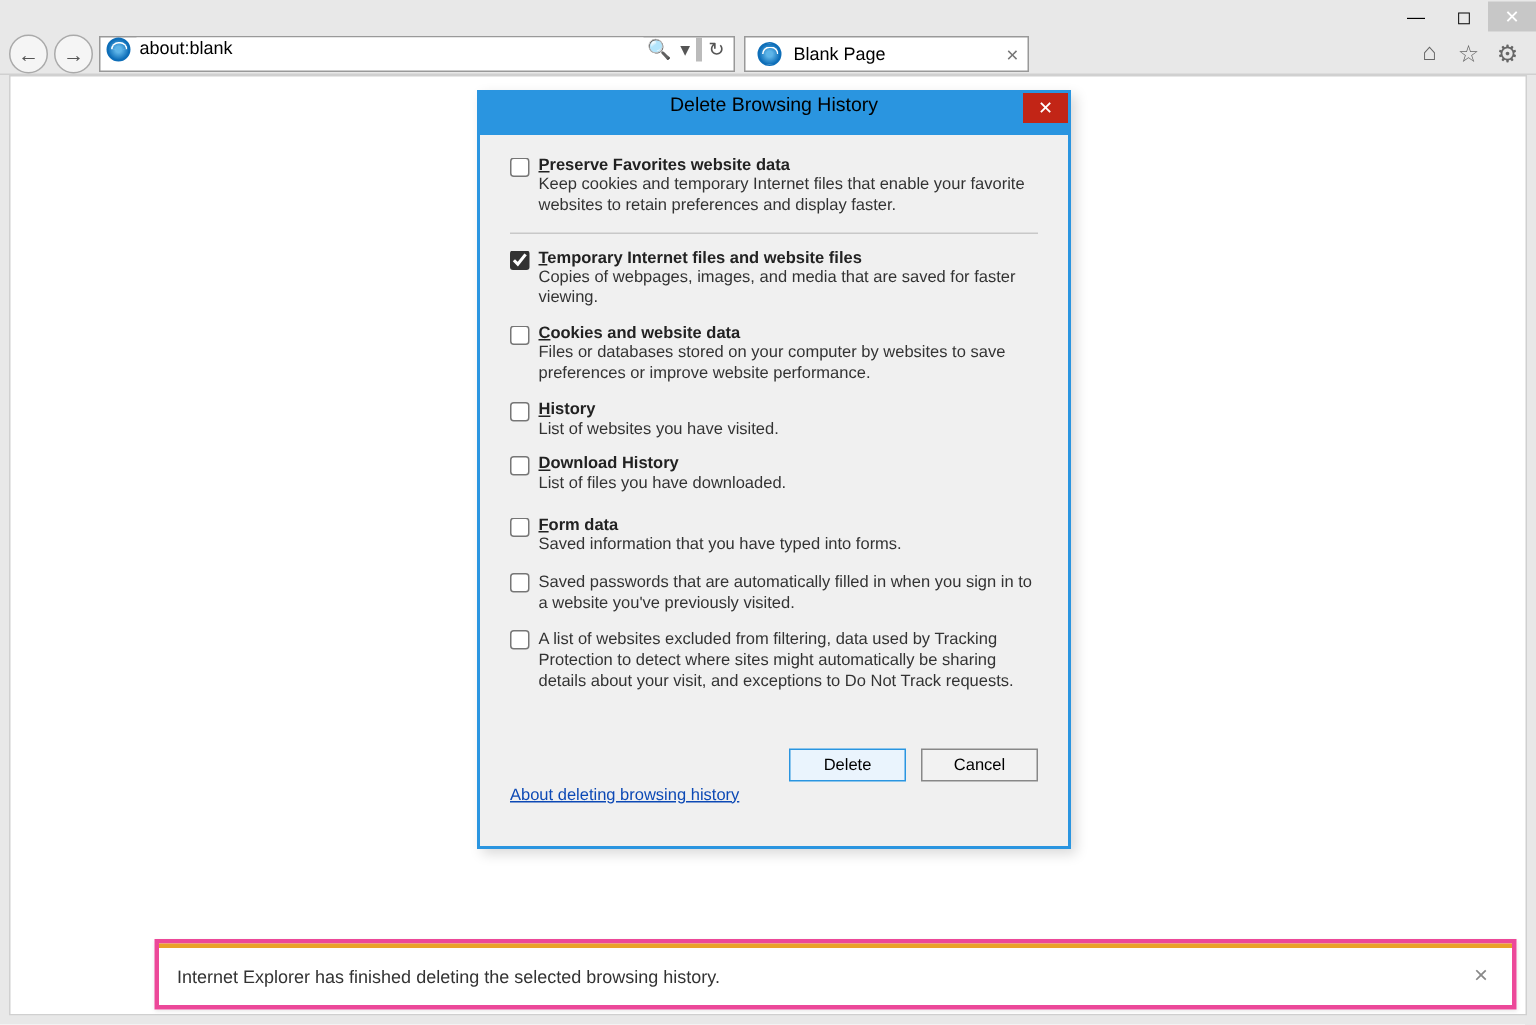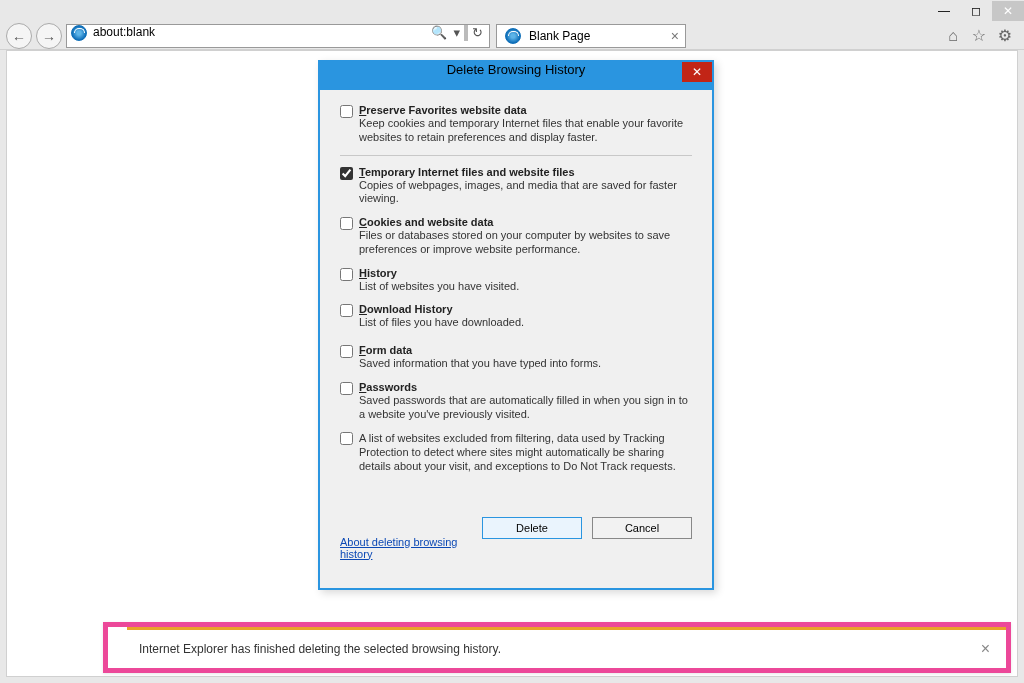--- a/index.html
+++ b/index.html
@@ -37,25 +37,25 @@
 .dlg-body { padding: 14px 20px 28px 20px; font-size: 11px; color: #222; }
 .opt { display: flex; gap: 6px; margin-bottom: 10px; }
 .opt input { width: 13px; height: 13px; margin-top: 1px; accent-color: #333; }
 .opt-text { flex: 1; }
 .opt-title { font-weight: bold; font-size: 11px; }
 .opt-title u { text-decoration: underline; }
 .opt-desc { color: #333; margin-top: 1px; line-height: 1.25; }
 .divider { border-top: 1px solid #c8c8c8; margin: 6px 0 10px 0; }
 .dlg-footer { display: flex; align-items: center; gap: 10px; margin-top: 22px; }
 .dlg-link { color: #0c49b5; text-decoration: underline; font-size: 11px; flex: 1; margin-top: 40px; }
-.dlg-btn { width: 100px; height: 22px; border: 1px solid #888; background: #f2f2f2; font-size: 11px; }
+.dlg-btn { width: 78px; height: 22px; border: 1px solid #888; background: #f2f2f2; font-size: 11px; }
 .dlg-btn.primary { border: 1px solid #2a95e0; background: #eaf4fd; }
 
 
-.notif-wrap { position: absolute; left: 103px; right: 13px; bottom: 10px; border: 5px solid #ec4899; background: #fff; box-shadow: 0 1px 3px rgba(0,0,0,.1); padding-left: 19px; }
+.notif-wrap { position: absolute; left: 103px; right: 13px; bottom: 10px; border: 3px solid #ec4899; background: #fff; box-shadow: 0 1px 3px rgba(0,0,0,.1); }
 .notif-stripe { height: 3px; background: #e9a22a; }
 .notif-body { display: flex; align-items: center; padding: 10px 12px; font-size: 12px; color: #333; }
 .notif-body .msg { flex: 1; }
 .notif-close { color: #888; font-size: 16px; padding: 0 4px; }
 </style>
 </head>
 <body>
 
 <div class="titlebar">
   <div class="win-btn">—</div>
@@ -144,21 +144,20 @@
       <input type="checkbox" style="">
       <div class="opt-text">
         <div class="opt-title"><u>F</u><span>orm data</span></div>
         <div class="opt-desc">Saved information that you have typed into forms.</div>
       </div>
     </div>
 
     <div class="opt" style="margin-top:8px">
       <input type="checkbox" style="">
       <div class="opt-text">
-        <div class="opt-title"><u>P</u><span>asswords</span></div>
         <div class="opt-desc">Saved passwords that are automatically filled in when you sign in to a website you've previously visited.</div>
       </div>
     </div>
 
     <div class="opt">
       <input type="checkbox" style="">
       <div class="opt-text">
         <div class="opt-desc">A list of websites excluded from filtering, data used by Tracking Protection to detect where sites might automatically be sharing details about your visit, and exceptions to Do Not Track requests.</div>
       </div>
     </div>

